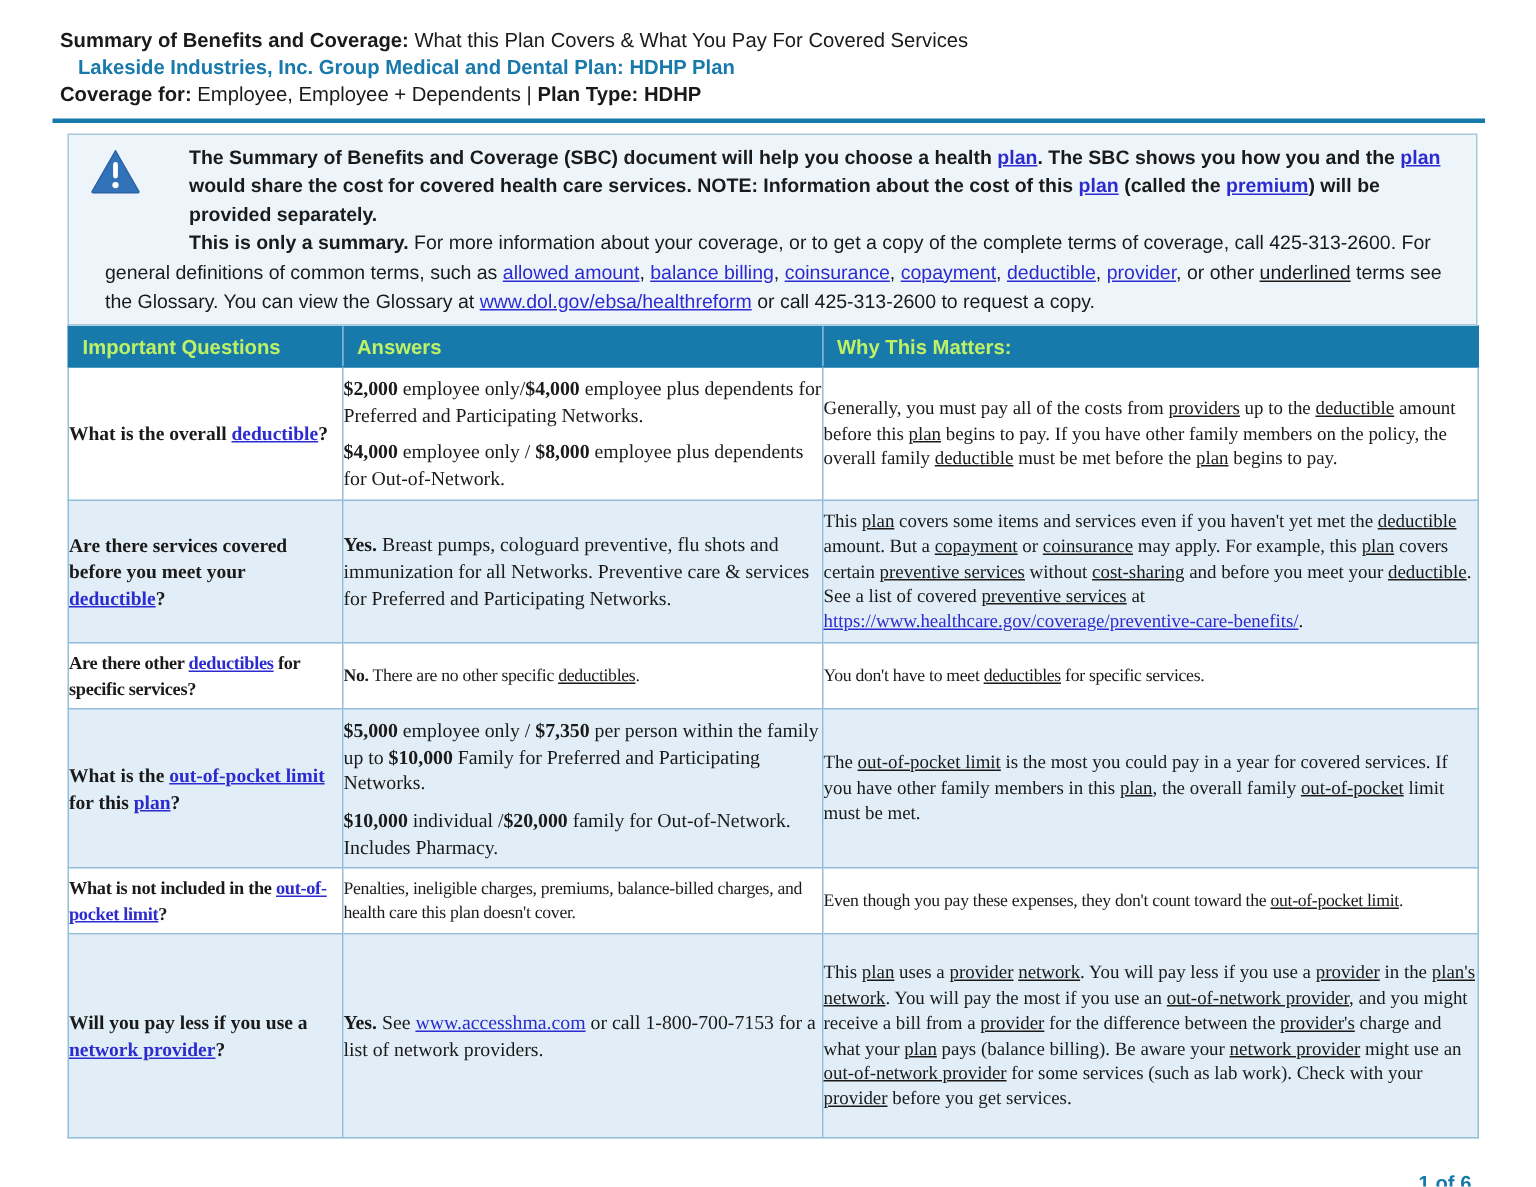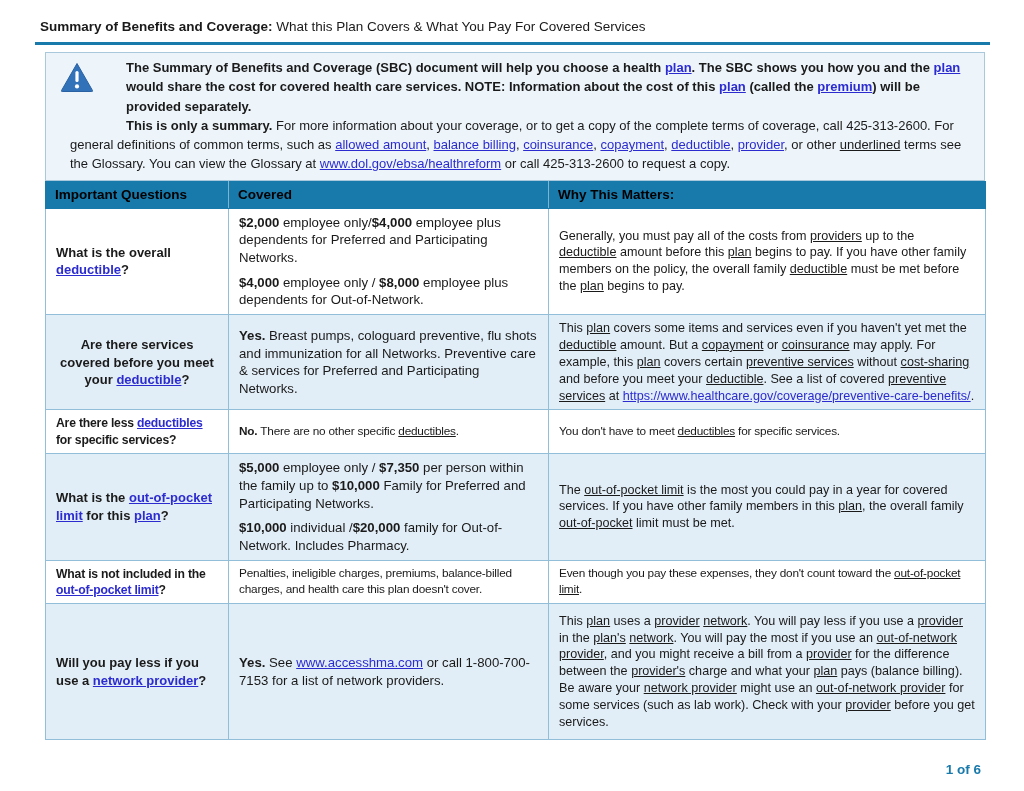--- a/index.html
+++ b/index.html
@@ -21,24 +21,24 @@
 
   
   .intro{position:relative; margin-left:5px; width:940px; background:var(--intro-bg);
     border:1px solid var(--intro-border); padding:5px 10px 6px 24px; font-size:13px; line-height:1.48;}
   .intro .warn{position:absolute; left:14px; top:9px; width:34px; height:31px;}
   .intro-p1{margin-left:56px;}
   .intro-p2{text-indent:56px;}
 
   
   table.sbc{margin-left:5px; width:940px; border-collapse:collapse; table-layout:fixed;}
-  table.sbc th{background:var(--teal); color:#000000; font-size:13.5px; font-weight:bold;
+  table.sbc th{background:var(--teal); color:#bef264; font-size:13.5px; font-weight:bold;
     text-align:left; padding:5px 9px; border:1px solid var(--teal); border-right:1px solid #7fb3cf; height:27px;}
   table.sbc th:last-child{border-right:1px solid var(--teal);}
-  table.sbc td{border:1px solid var(--border); vertical-align:middle; padding:5px 10px; line-height:1.34;}
+  table.sbc td{border:1px solid var(--border); vertical-align:middle; padding:5px 0; line-height:1.34;font-family:Liberation Serif, serif;}
   td.q{font-weight:bold; font-size:13px; line-height:1.4;}
   td.a{font-size:13.2px;}
   td.a .para + .para{margin-top:7px;}
   td.w{font-size:12.6px; line-height:1.36;margin-left:41px;}
   tr.alt td{background:var(--row-alt);}
   tr.cond td{font-size:11.8px; letter-spacing:-0.2px;}
   tr.cond td.q{font-size:12.2px;}
   .col-q{width:183px;} .col-a{width:320px;} .col-w{width:437px;}
 
   
@@ -52,20 +52,24 @@
 </style>
 </head>
 <body>
 
 <div class="page">
 
   <div class="hdr-line hdr-line1">
     <div class="hdr-left"><span class="b">Summary of Benefits and Coverage:</span><span> What this Plan Covers &amp; What You Pay For Covered Services</span></div>
   </div>
 
+  <div class="hdr-line hdr-line2">
+    <div class="hdr-left teal-bold">Lakeside Industries, Inc. Group Medical and Dental Plan: HDHP Plan</div>
+    <div class="hdr-right"><span class="b">Coverage for:</span><span> Employee, Employee + Dependents | </span><span class="b">Plan Type:</span><span class="b"> HDHP</span></div>
+  </div>
 
   <div class="divider"></div>
 
   <div class="intro">
     <span class="warn">
       <svg viewBox="0 0 34 31" width="34" height="31">
         <path d="M17 1.5 L32.5 28.5 Q33 29.5 31.8 29.5 L2.2 29.5 Q1 29.5 1.5 28.5 Z" fill="#3272b9" stroke="#2a61a2" stroke-width="1" stroke-linejoin="round"></path>
         <rect x="15.4" y="9" width="3.2" height="11" rx="1.6" fill="#fff"></rect>
         <circle cx="17" cy="24.4" r="2.1" fill="#fff"></circle>
       </svg>
@@ -76,42 +80,42 @@
 
   <table class="sbc">
     <colgroup>
       <col class="col-q">
         <col class="col-a">
         <col class="col-w">
     </colgroup>
     <thead>
       <tr>
         <th>Important Questions</th>
-        <th>Covered</th>
+        <th>Answers</th>
         <th>Why This Matters:</th>
       </tr>
     </thead>
     <tbody>
         <tr>
           <td class="q" style="height: 82px;"><span class="b">What is the overall </span><span class="b lnk">deductible</span><span class="b">?</span></td>
           <td class="a">
             <div class="para"><span class="b">$2,000</span><span> employee only/</span><span class="b">$4,000</span><span> employee plus dependents for Preferred and Participating Networks.</span></div>
             <div class="para"><span class="b">$4,000</span><span> employee only / </span><span class="b">$8,000</span><span> employee plus dependents for Out-of-Network.</span></div>
           </td>
           <td class="w"><span>Generally, you must pay all of the costs from </span><span class="u">providers</span><span> up to the </span><span class="u">deductible</span><span> amount before this </span><span class="u">plan</span><span> begins to pay. If you have other family members on the policy, the overall family </span><span class="u">deductible</span><span> must be met before the </span><span class="u">plan</span><span> begins to pay.</span></td>
         </tr>
         <tr class="alt">
-          <td class="q" style="height: 95px; text-align: center;"><span class="b">Are there services covered before you meet your </span><span class="b lnk">deductible</span><span class="b">?</span></td>
+          <td class="q" style="height: 95px;"><span class="b">Are there services covered before you meet your </span><span class="b lnk">deductible</span><span class="b">?</span></td>
           <td class="a">
             <div class="para"><span class="b">Yes.</span><span> Breast pumps, cologuard preventive, flu shots and immunization for all Networks. Preventive care &amp; services for Preferred and Participating Networks.</span></div>
           </td>
           <td class="w"><span>This </span><span class="u">plan</span><span> covers some items and services even if you haven't yet met the </span><span class="u">deductible</span><span> amount. But a </span><span class="u">copayment</span><span> or </span><span class="u">coinsurance</span><span> may apply. For example, this </span><span class="u">plan</span><span> covers certain </span><span class="u">preventive services</span><span> without </span><span class="u">cost-sharing</span><span> and before you meet your </span><span class="u">deductible</span><span>. See a list of covered </span><span class="u">preventive services</span><span> at </span><span class="lnk">https://www.healthcare.gov/coverage/preventive-care-benefits/</span><span>.</span></td>
         </tr>
         <tr class="cond">
-          <td class="q" style="height: 39px;"><span class="b">Are there less </span><span class="b lnk">deductibles</span><span class="b"> for specific services?</span></td>
+          <td class="q" style="height: 39px;"><span class="b">Are there other </span><span class="b lnk">deductibles</span><span class="b"> for specific services?</span></td>
           <td class="a">
             <div class="para"><span class="b">No.</span><span> There are no other specific </span><span class="u">deductibles</span><span>.</span></div>
           </td>
           <td class="w"><span>You don't have to meet </span><span class="u">deductibles</span><span> for specific services.</span></td>
         </tr>
         <tr class="alt">
           <td class="q" style="height: 99px;"><span class="b">What is the </span><span class="b lnk">out-of-pocket limit</span><span class="b"> for this </span><span class="b lnk">plan</span><span class="b">?</span></td>
           <td class="a">
             <div class="para"><span class="b">$5,000</span><span> employee only / </span><span class="b">$7,350</span><span> per person within the family up to </span><span class="b">$10,000</span><span> Family for Preferred and Participating Networks.</span></div>
             <div class="para"><span class="b">$10,000</span><span> individual /</span><span class="b">$20,000</span><span> family for Out-of-Network. Includes Pharmacy.</span></div>

